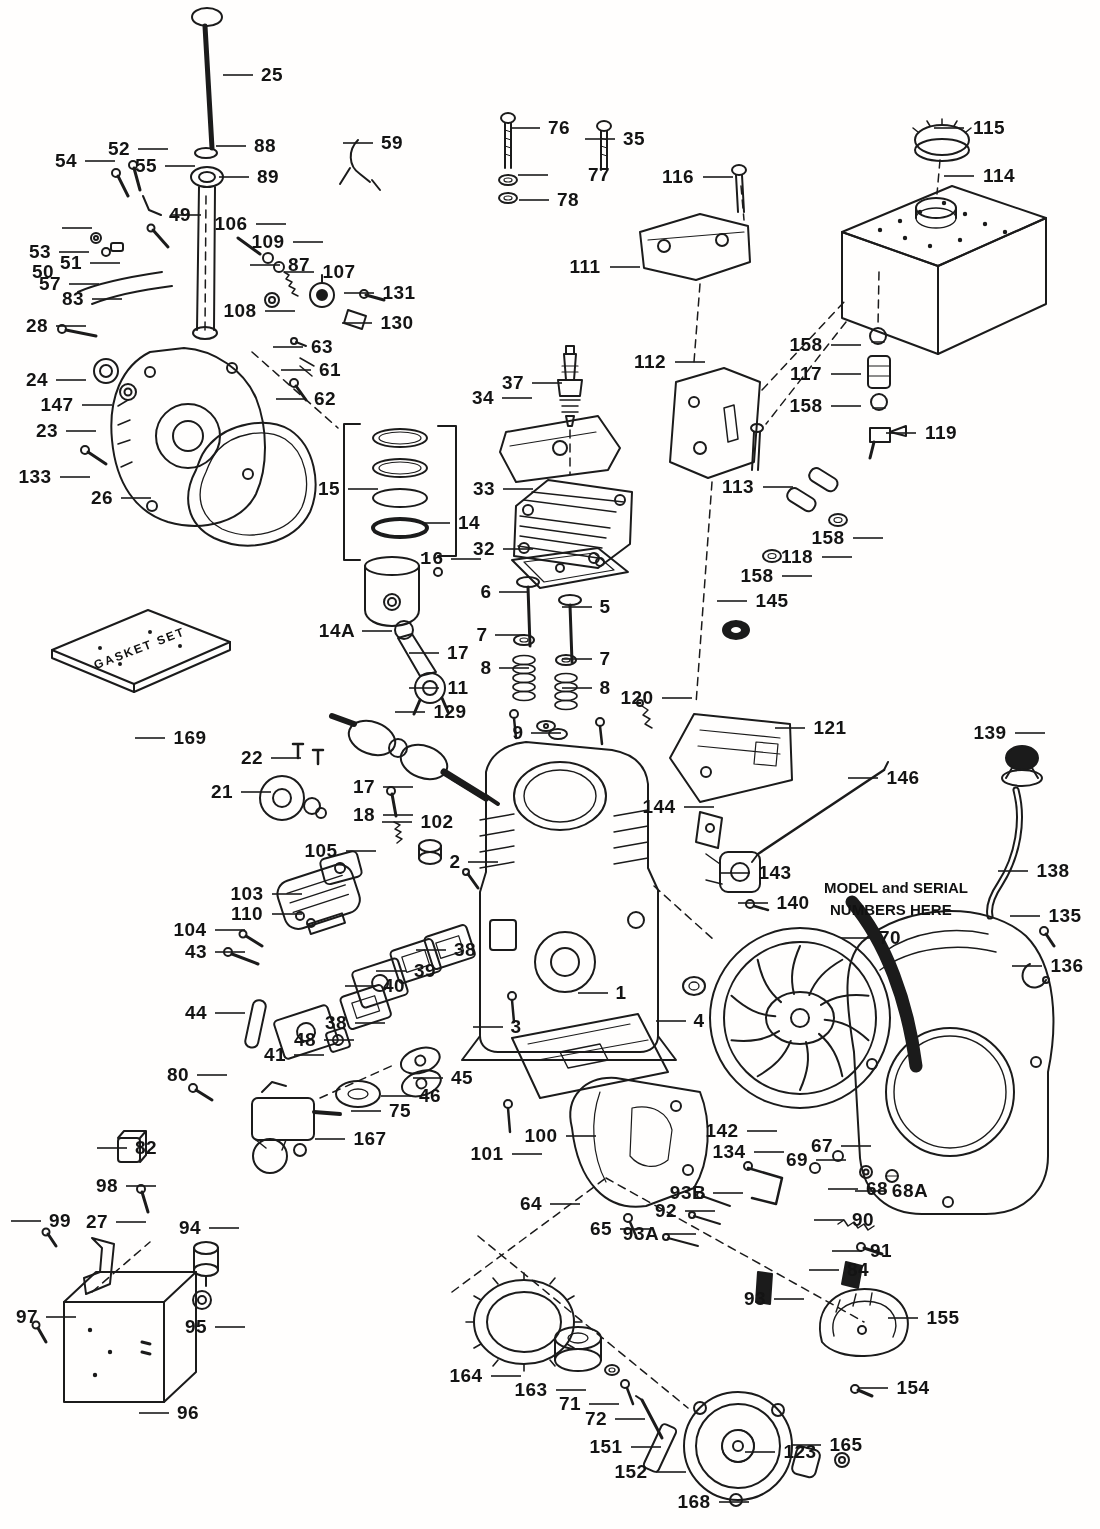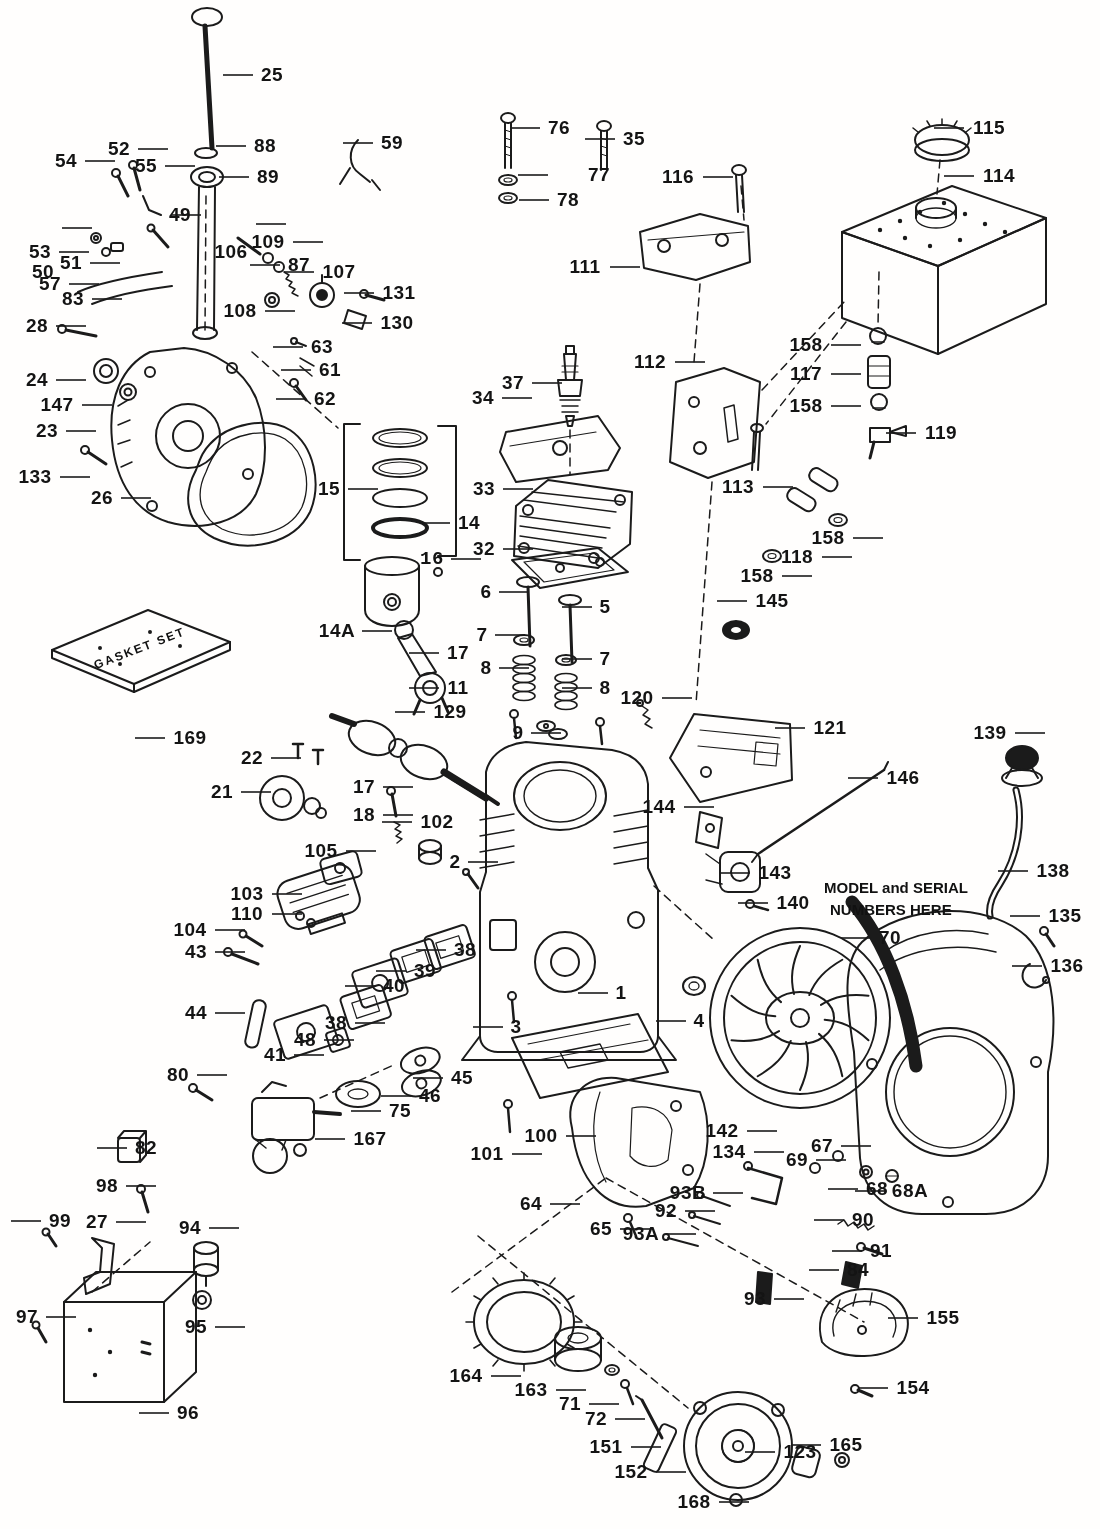--- a/index.html
+++ b/index.html
@@ -741,21 +741,21 @@
       <div class="part-label" style="left: 268px; top: 177px;">89</div>
       <div class="part-label" style="left: 66px; top: 161px;">54</div>
       <div class="part-label" style="left: 119px; top: 149px;">52</div>
       <div class="part-label" style="left: 146px; top: 166px;">55</div>
       <div class="part-label" style="left: 152px; top: 215px; margin-left: 28px;">49</div>
       <div class="part-label" style="left: 43px; top: 228px; margin-top: 44px;">50</div>
       <div class="part-label" style="left: 40px; top: 252px;">53</div>
       <div class="part-label" style="left: 71px; top: 263px;">51</div>
       <div class="part-label" style="left: 50px; top: 284px;">57</div>
       <div class="part-label" style="left: 73px; top: 299px;">83</div>
-      <div class="part-label" style="left: 231px; top: 224px; margin-top: 28px;">106</div>
+      <div class="part-label" style="left: 231px; top: 224px;">106</div>
       <div class="part-label" style="left: 268px; top: 242px;">109</div>
       <div class="part-label" style="left: 299px; top: 265px;">87</div>
       <div class="part-label" style="left: 339px; top: 272px;">107</div>
       <div class="part-label" style="left: 399px; top: 293px;">131</div>
       <div class="part-label" style="left: 397px; top: 323px;">130</div>
       <div class="part-label" style="left: 240px; top: 311px;">108</div>
       <div class="part-label" style="left: 37px; top: 326px;">28</div>
       <div class="part-label" style="left: 37px; top: 380px;">24</div>
       <div class="part-label" style="left: 57px; top: 405px;">147</div>
       <div class="part-label" style="left: 47px; top: 431px;">23</div>

